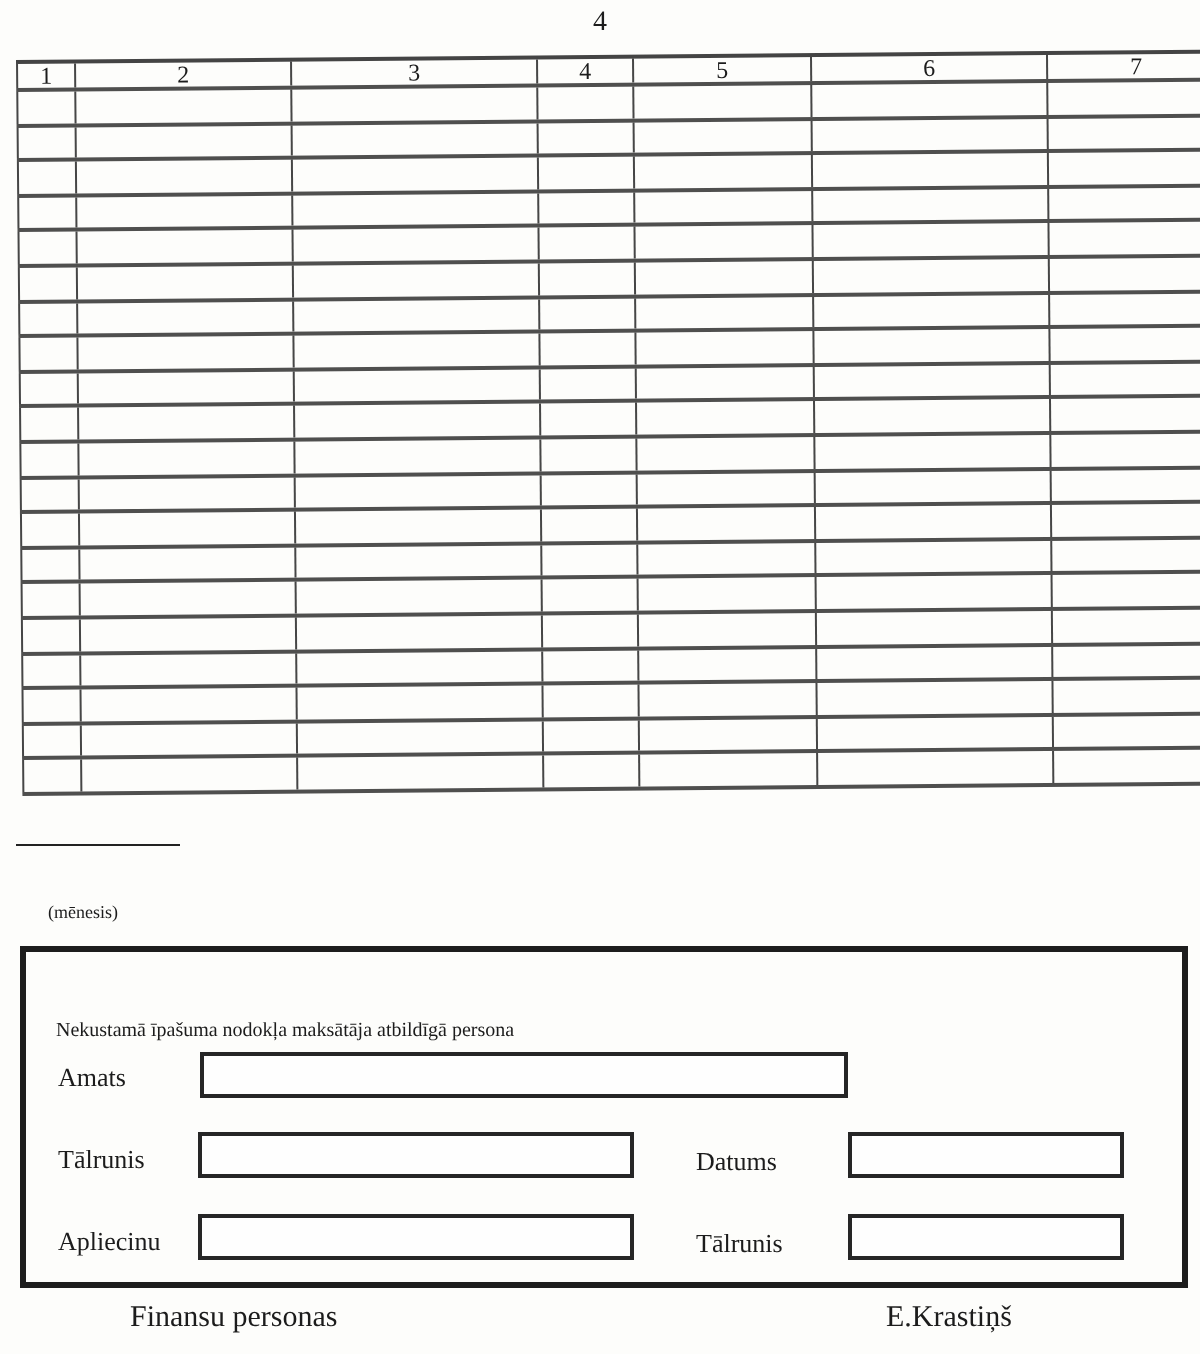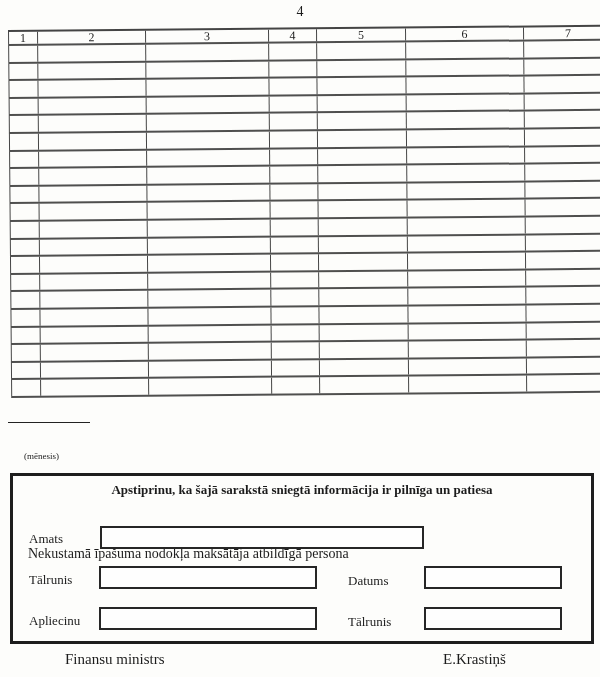--- a/index.html
+++ b/index.html
@@ -52,21 +52,21 @@
   .att-box {
     position: absolute; left: 10px; top: 473px;
     width: 584px; height: 171px;
     border: 3px solid #1d1d1d; box-sizing: border-box;
     background: #fdfdfb;
   }
   .att-title {
     position: absolute; top: 6px; left: 0; width: 100%;
     text-align: center; font-weight: bold; font-size: 13px;
   }
-  .att-subtitle { position: absolute; top: 34px; left: 15px; font-size: 14px; margin-top: 36px; }
+  .att-subtitle { position: absolute; top: 34px; left: 15px; font-size: 10px; }
   .f-label { position: absolute; font-size: 13px; }
   .f-box {
     position: absolute; box-sizing: border-box;
     border: 2px solid #262626; background: #fefefe; height: 23px;
   }
   .lbl-amats    { top: 55px;  left: 16px; }
   .box-amats    { top: 50px;  left: 87px;  width: 324px; }
   .lbl-uzvards  { top: 96px;  left: 16px; }
   .box-uzvards  { top: 90px;  left: 86px;  width: 218px; }
   .lbl-datums   { top: 97px;  left: 335px; font-family: Liberation Serif, serif; }
@@ -276,33 +276,32 @@
       <div class="t-cell" style="width: 88px;"></div>
     </div>
   </div>
 
 <div class="decl">
   <div class="decl-line2"><span class="blank blank-month"></span></div>
   <div class="menesis">(mēnesis)</div>
 </div>
 
 <div class="att-box">
-  <div class="att-title">Apstiprinu, ka šajā sarakstā sniegtā informācija ir pilnīga un patiesa</div>
   <div class="att-subtitle">Nekustamā īpašuma nodokļa maksātāja atbildīgā persona</div>
 
   <div class="f-label lbl-amats">Amats</div>
   <div class="f-box box-amats"></div>
 
   <div class="f-label lbl-uzvards">Tālrunis</div>
   <div class="f-box box-uzvards"></div>
 
   <div class="f-label lbl-datums">Datums</div>
   <div class="f-box box-datums"></div>
 
   <div class="f-label lbl-paraksts">Apliecinu</div>
   <div class="f-box box-paraksts"></div>
 
   <div class="f-label lbl-talrunis">Tālrunis</div>
   <div class="f-box box-talrunis"></div>
 </div>
 
-<div class="sig-left">Finansu ministrs</div>
+<div class="sig-left">Finansu personas</div>
 <div class="sig-right">E.Krastiņš</div>
 
 </body></html>

